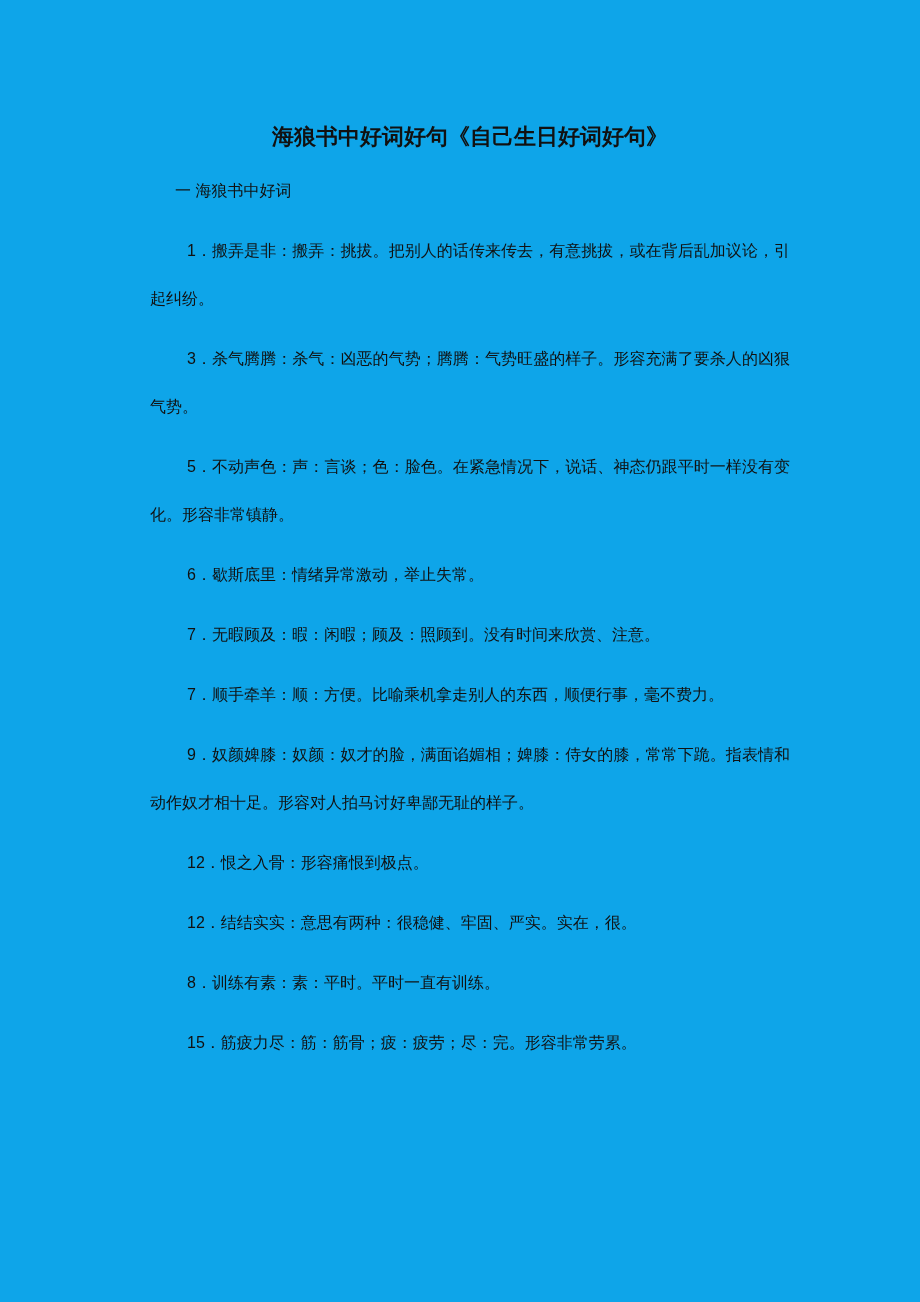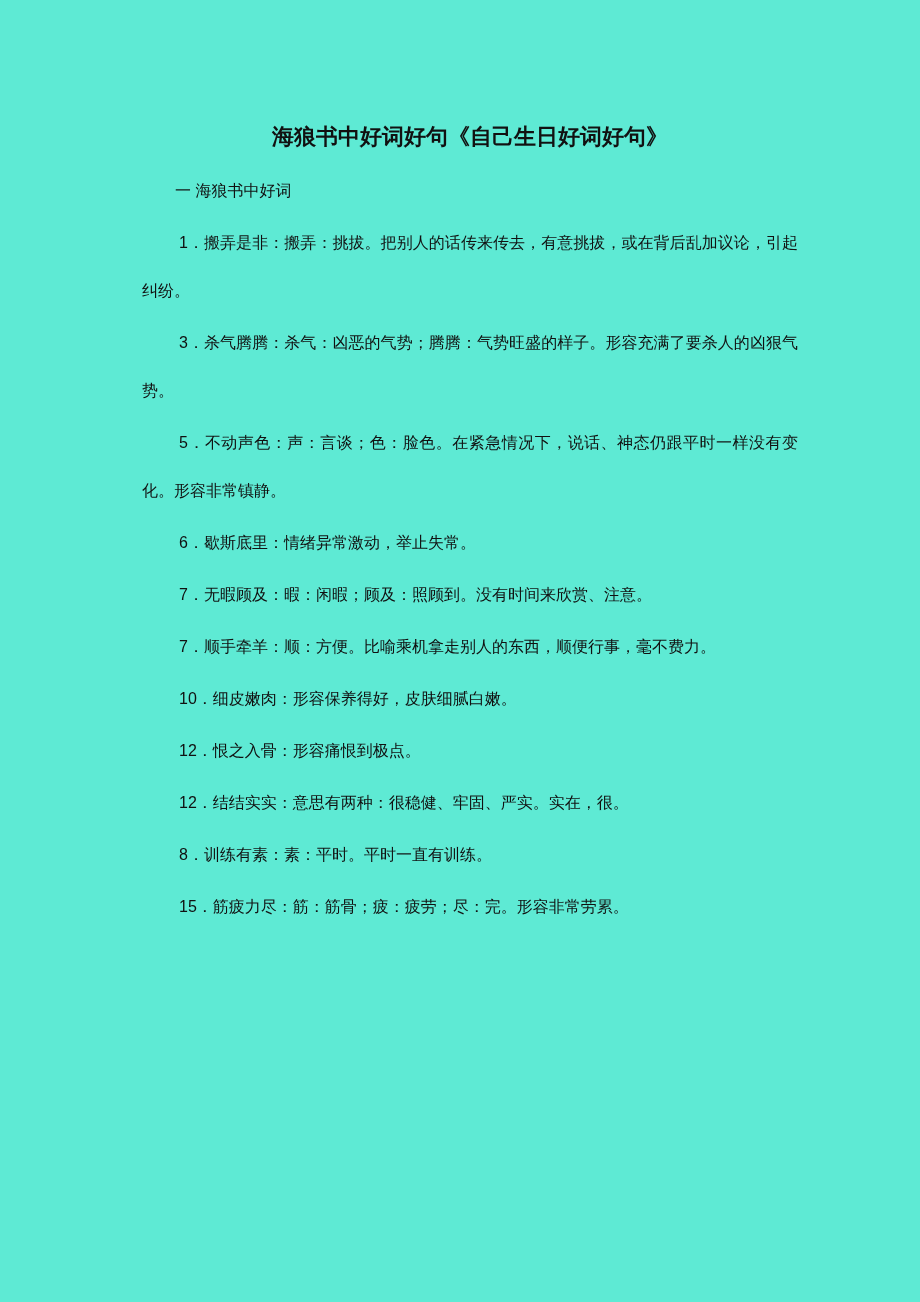--- a/index.html
+++ b/index.html
@@ -7,21 +7,21 @@
   body {
     width: 920px;
     height: 1302px;
     background: #ffffff;
     font-family: "Liberation Sans", "DejaVu Sans", sans-serif;
   }
   .page {
     position: relative;
     width: 920px;
     height: 1302px;
-    background: #5eead4;
+    background: #0ea5e9;
     padding: 124px 118px 0 138px;
     overflow: hidden;
     color: #111111;
   }
   .doc-title {
     margin: 0;
     font-size: 22px;
     font-weight: bold;
     line-height: 26px;
     text-align: center;
@@ -31,32 +31,32 @@
   .section-heading {
     margin: 17px 0 0 0;
   }
   .section-heading, .word-item {
     font-size: 16px;
     line-height: 48px;
     text-indent: 37px;
     text-align: justify;
     color: #111111;
   }
-  .word-item { margin: 4px; }
+  .word-item { margin: 12px; }
 </style>
 </head>
 <body>
 
 <div class="page">
   <h1 class="doc-title">海狼书中好词好句《自己生日好词好句》</h1>
   <p class="section-heading">一 海狼书中好词</p>
   <p class="word-item">1．搬弄是非：搬弄：挑拔。把别人的话传来传去，有意挑拔，或在背后乱加议论，引起纠纷。</p>
   <p class="word-item">3．杀气腾腾：杀气：凶恶的气势；腾腾：气势旺盛的样子。形容充满了要杀人的凶狠气势。</p>
   <p class="word-item">5．不动声色：声：言谈；色：脸色。在紧急情况下，说话、神态仍跟平时一样没有变化。形容非常镇静。</p>
   <p class="word-item">6．歇斯底里：情绪异常激动，举止失常。</p>
   <p class="word-item">7．无暇顾及：暇：闲暇；顾及：照顾到。没有时间来欣赏、注意。</p>
   <p class="word-item">7．顺手牵羊：顺：方便。比喻乘机拿走别人的东西，顺便行事，毫不费力。</p>
-  <p class="word-item">10．细皮嫩肉：形容保养得好，皮肤细腻白嫩。</p>
+  <p class="word-item">9．奴颜婢膝：奴颜：奴才的脸，满面谄媚相；婢膝：侍女的膝，常常下跪。指表情和动作奴才相十足。形容对人拍马讨好卑鄙无耻的样子。</p>
   <p class="word-item">12．恨之入骨：形容痛恨到极点。</p>
   <p class="word-item">12．结结实实：意思有两种：很稳健、牢固、严实。实在，很。</p>
   <p class="word-item">8．训练有素：素：平时。平时一直有训练。</p>
   <p class="word-item">15．筋疲力尽：筋：筋骨；疲：疲劳；尽：完。形容非常劳累。</p>
 </div>
 
 </body></html>

